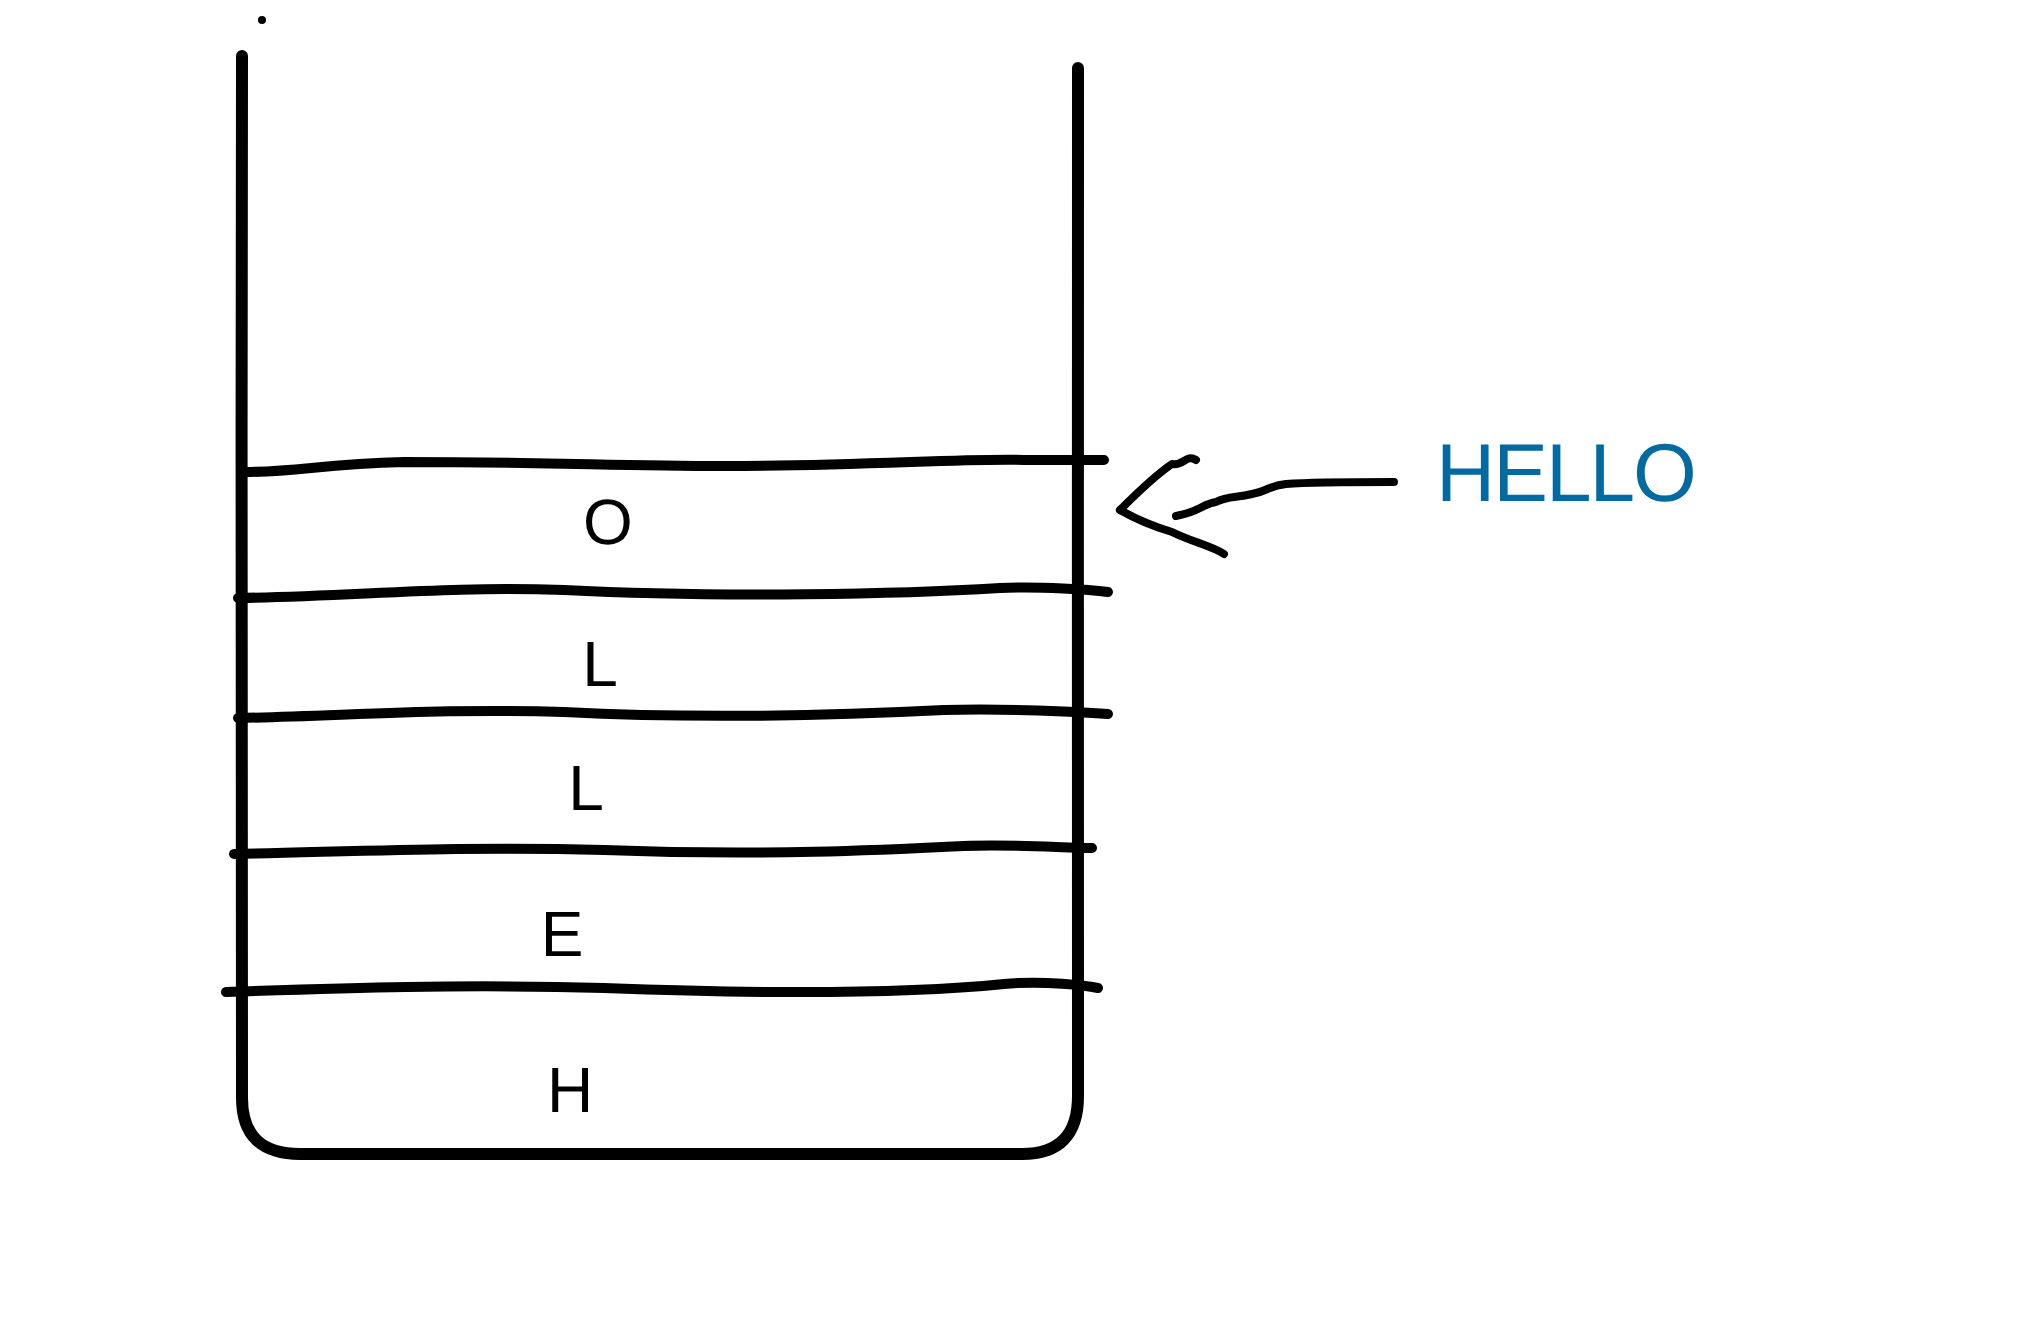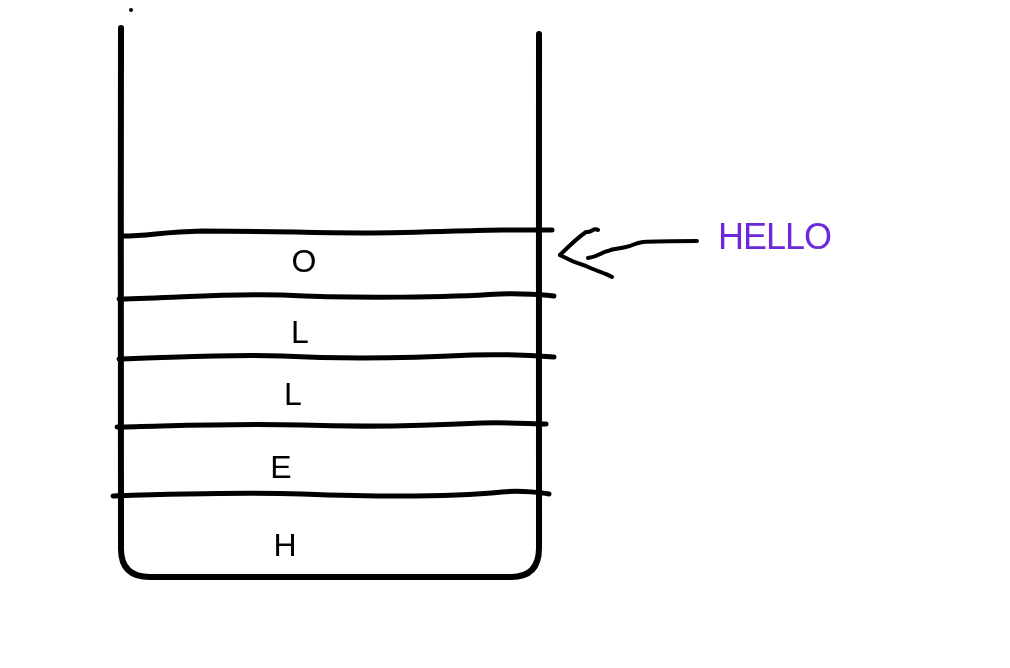--- a/index.html
+++ b/index.html
@@ -33,23 +33,23 @@
     transform: translate(-50%, -50%);
     font-size: 32px;
     line-height: 1;
     color: #000000;
     white-space: nowrap;
     letter-spacing: 0;
   }
   .annotation-label {
     position: absolute;
     transform: translate(0, -50%);
-    font-size: 36px;
+    font-size: 41px;
     line-height: 1;
-    color: #6d28d9;
+    color: #0369a1;
     white-space: nowrap;
     letter-spacing: -1px;
   }
 </style>
 </head>
 <body>
 
 <div class="canvas">
 
   <svg class="strokes" viewBox="0 0 1010 668" xmlns="http://www.w3.org/2000/svg">

